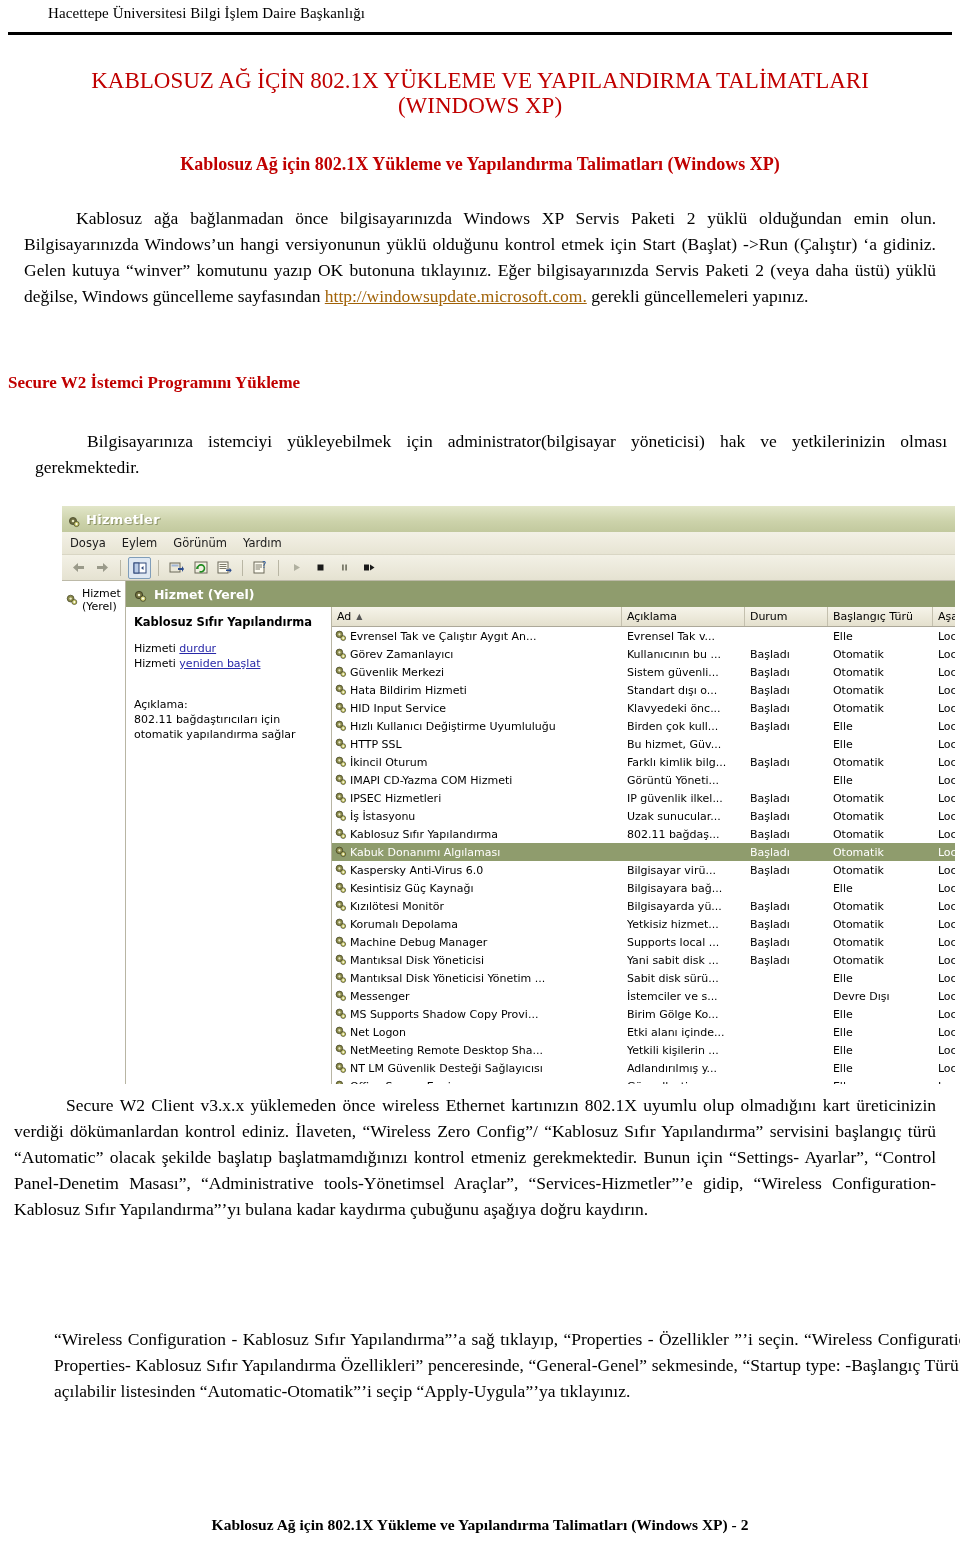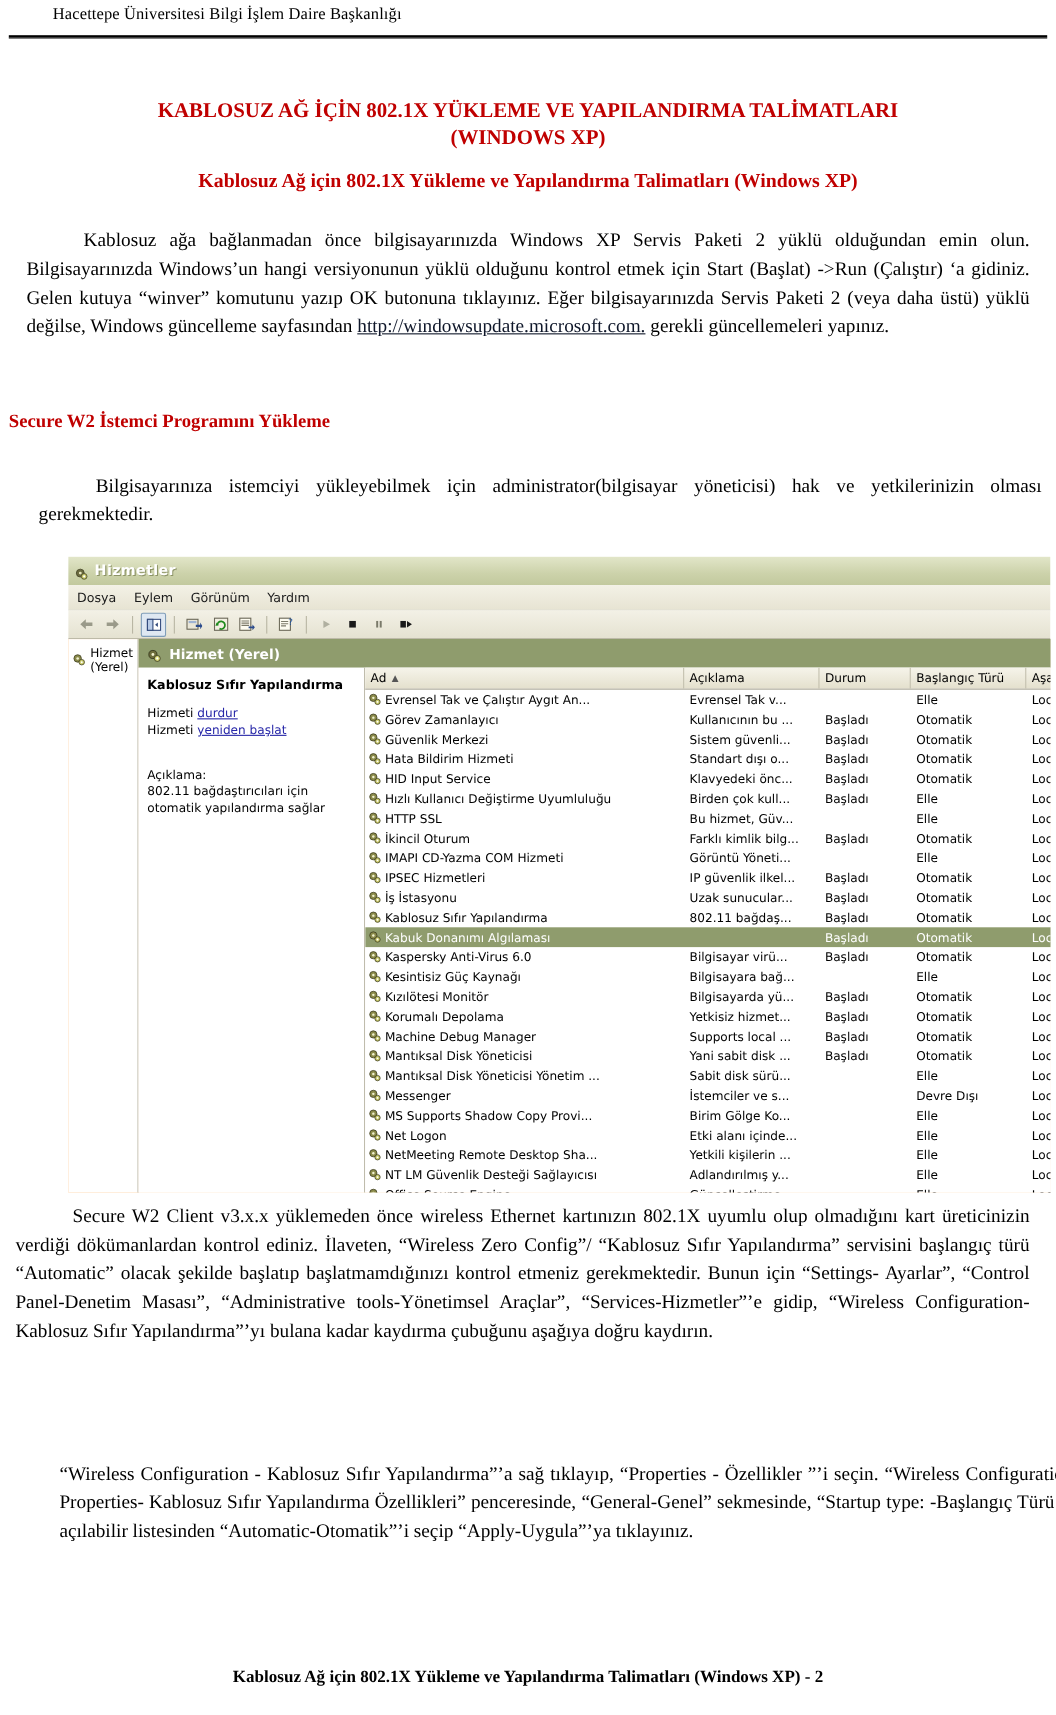--- a/index.html
+++ b/index.html
@@ -16,22 +16,22 @@
     font-family:"Liberation Serif", serif;
     font-size:15px;line-height:18px;letter-spacing:.1px;margin-left:40px;
   }
   .header-rule{
     position:absolute;left:8px;top:32px;width:944px;height:0;
     border-top:2px solid #000;border-bottom:1px solid #000;
   }
   
   .doc-title{
     position:absolute;left:30px;top:68px;width:900px;
-    text-align:center;color:#c00000;font-weight:bold;
-    font-size:19px;line-height:25px;margin-top:20px;
+    text-align:center;color:#c00000;font-weight:normal;
+    font-size:23px;line-height:25px;
   }
   .subtitle{
     position:absolute;left:30px;top:152px;width:900px;
     text-align:center;color:#c00000;font-weight:bold;
     font-size:18px;line-height:24px;
   }
   
   .para{
     position:absolute;
     text-align:justify;
@@ -39,21 +39,21 @@
     font-family:"Liberation Serif", serif;
   }
   .p1{left:24px;top:205px;width:912px;text-indent:52px;}
   .p-secure-head{
     position:absolute;left:8px;top:372px;width:500px;
     color:#c00000;font-weight:bold;font-size:17px;line-height:22px;
   }
   .p2{left:35px;top:428px;width:912px;text-indent:52px;}
   .p3{left:14px;top:1092px;width:922px;text-indent:52px;}
   .p4{left:14px;top:1326px;width:922px;text-indent:0px;margin-left:40px;}
-  a.link{color:#0f172a;text-decoration:underline;}
+  a.link{color:#a16207;text-decoration:underline;}
   
   .footer{
     position:absolute;left:30px;top:1516px;width:900px;
     text-align:center;font-weight:bold;font-size:15.5px;
   }
   
   .xp-window{
     position:absolute;left:62px;top:506px;width:893px;height:578px;
     background:#ffffff;
     font-family:"DejaVu Sans", sans-serif;
@@ -81,21 +81,21 @@
     background:linear-gradient(to bottom,#f3f1e6,#e5e2d1);
     display:flex;align-items:center;padding-left:6px;gap:3px;
     border-bottom:1px solid #bdbaa8;
   }
   .tb-btn{
     width:21px;height:20px;display:flex;align-items:center;justify-content:center;
     font-size:12px;color:#3a3a3a;
   }
   .tb-btn.pressed{border:1px solid #7f9db9;background:#dfe8f2;border-radius:2px;}
   .tb-sep{width:1px;height:16px;background:#b9b6a4;margin:0 4px;}
-  .xp-body{display:flex;height:527px;background:#fdba74;}
+  .xp-body{display:flex;height:527px;background:#5eead4;}
   .xp-left{
     width:133px;border-right:1px solid #b8b5a3;background:#fff;
     padding:6px 4px 0 4px;box-sizing:border-box;
   }
   .tree-node{display:flex;align-items:center;gap:4px;font-size:11px;}
   .xp-right{flex:1;display:flex;flex-direction:column;background:#fff;}
   .pane-head{
     background:#8f9c6d;height:26px;display:flex;align-items:center;
     gap:8px;padding-left:8px;
     border-radius:0 8px 0 0;

